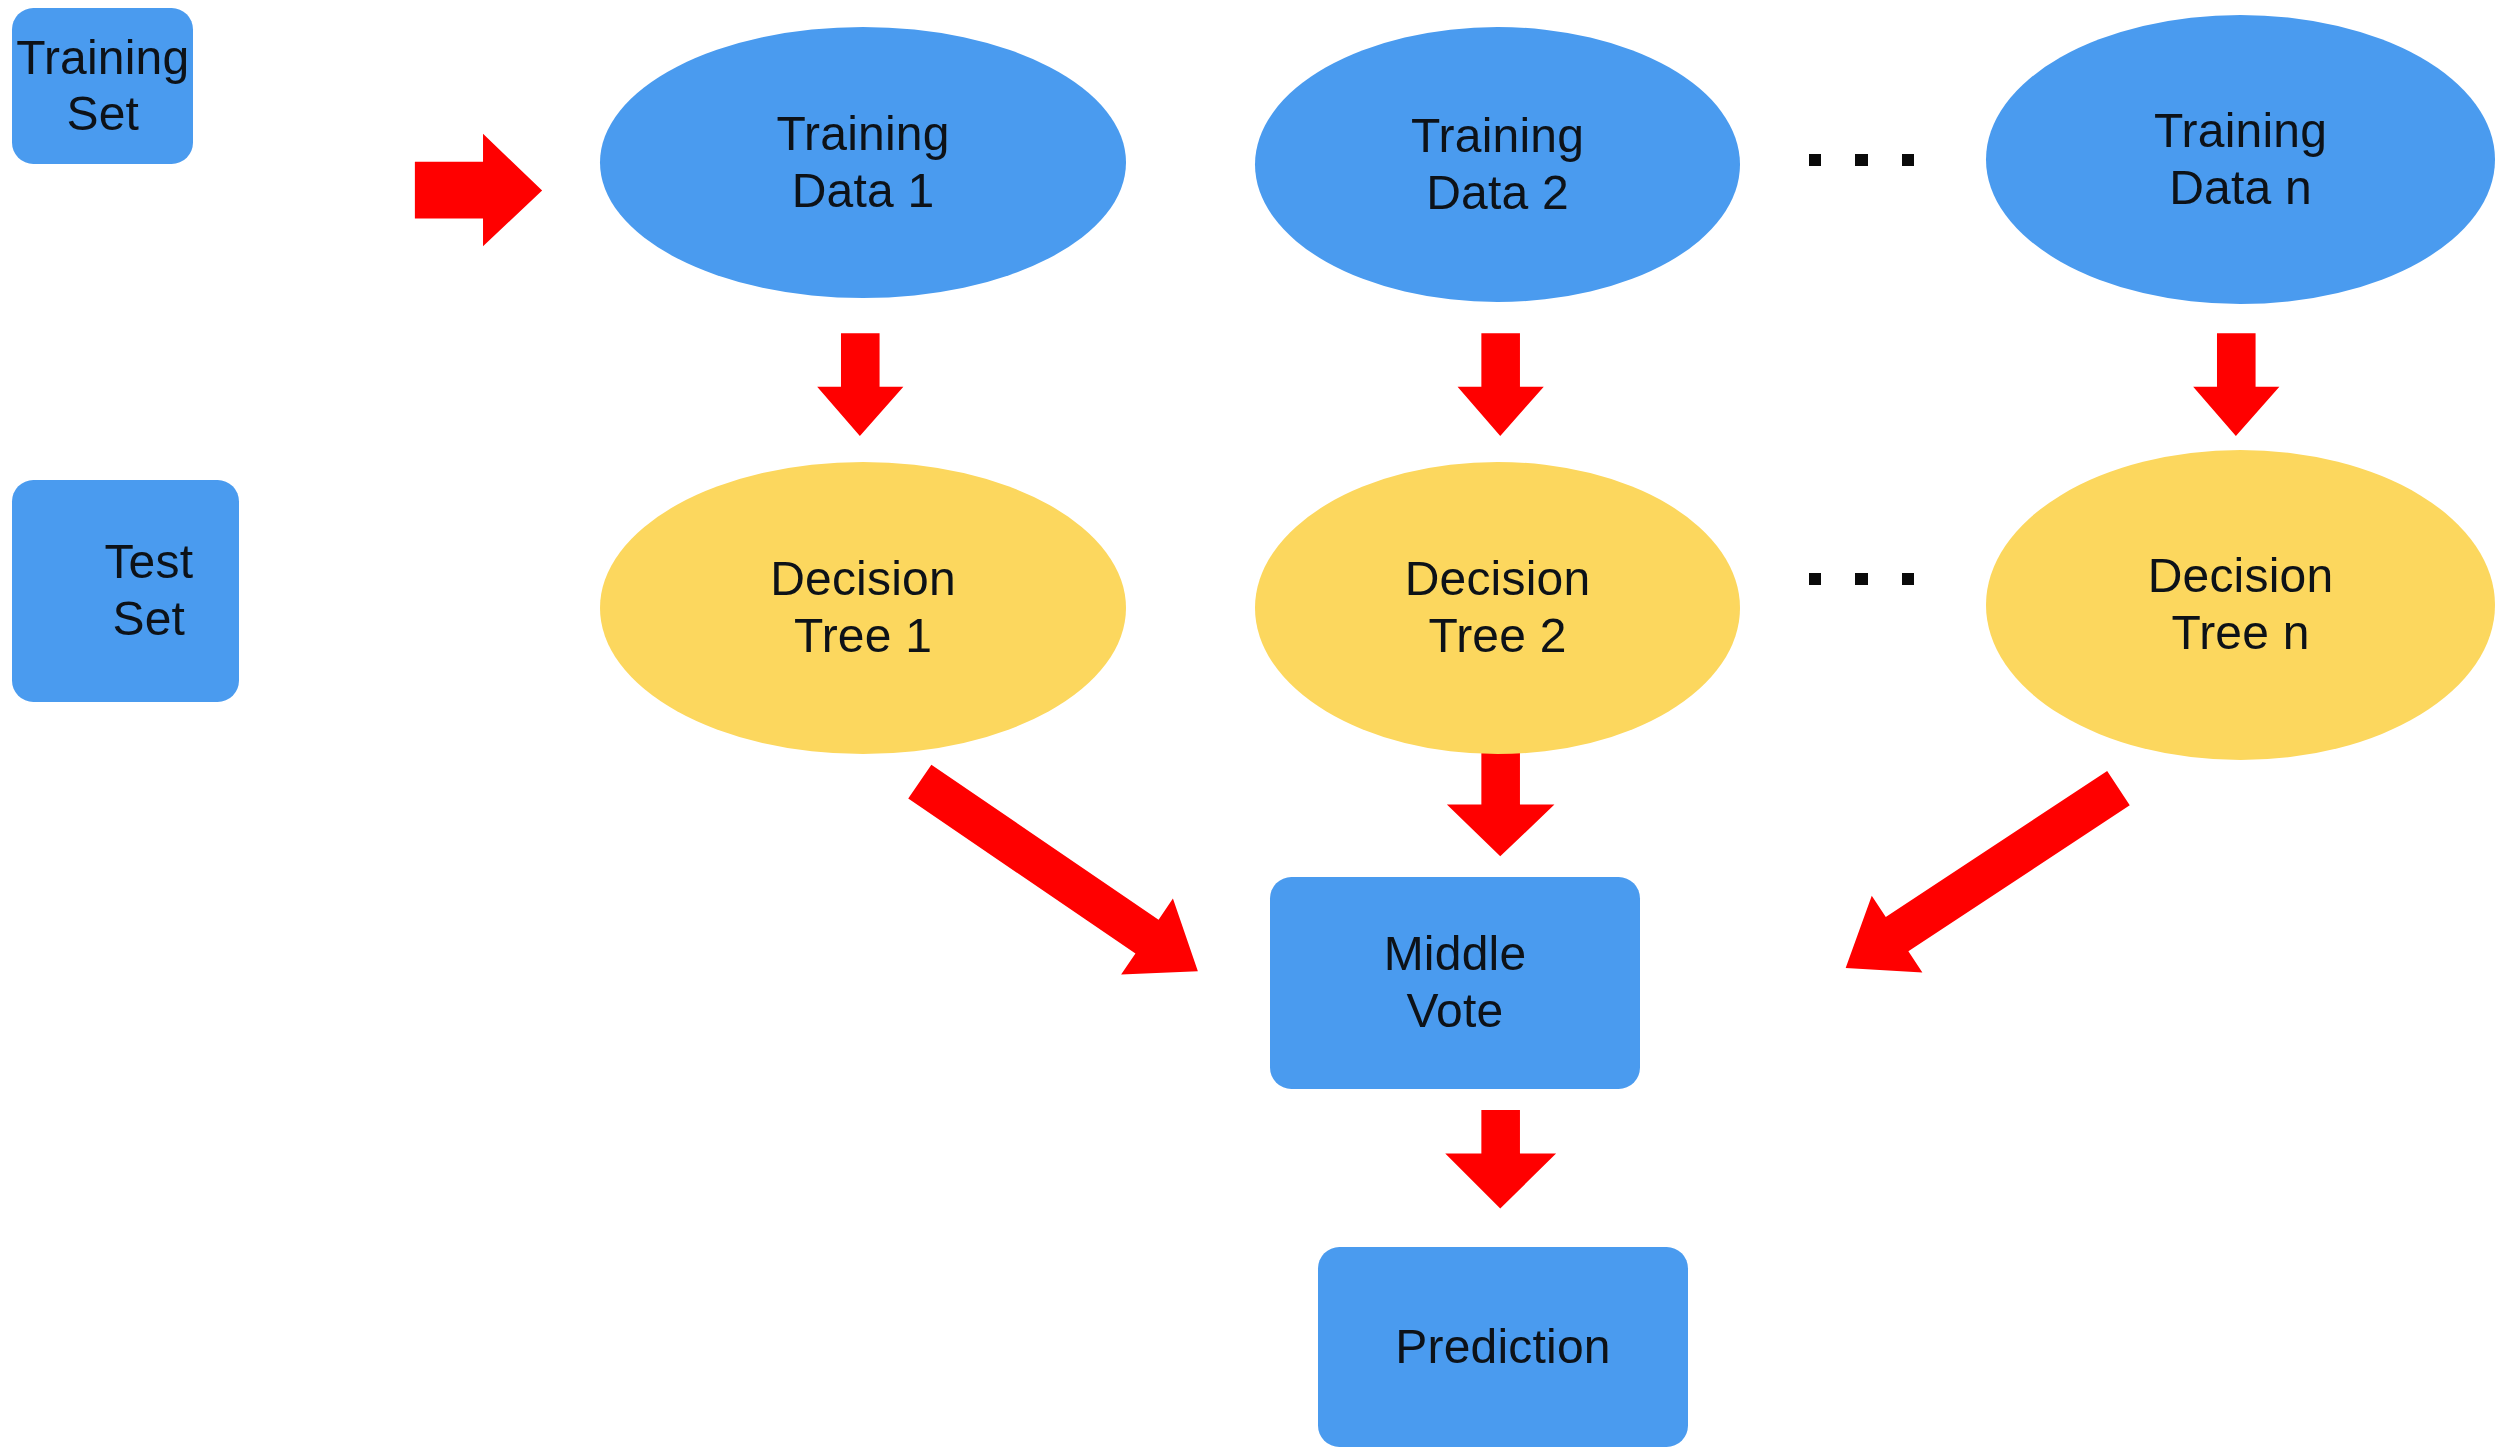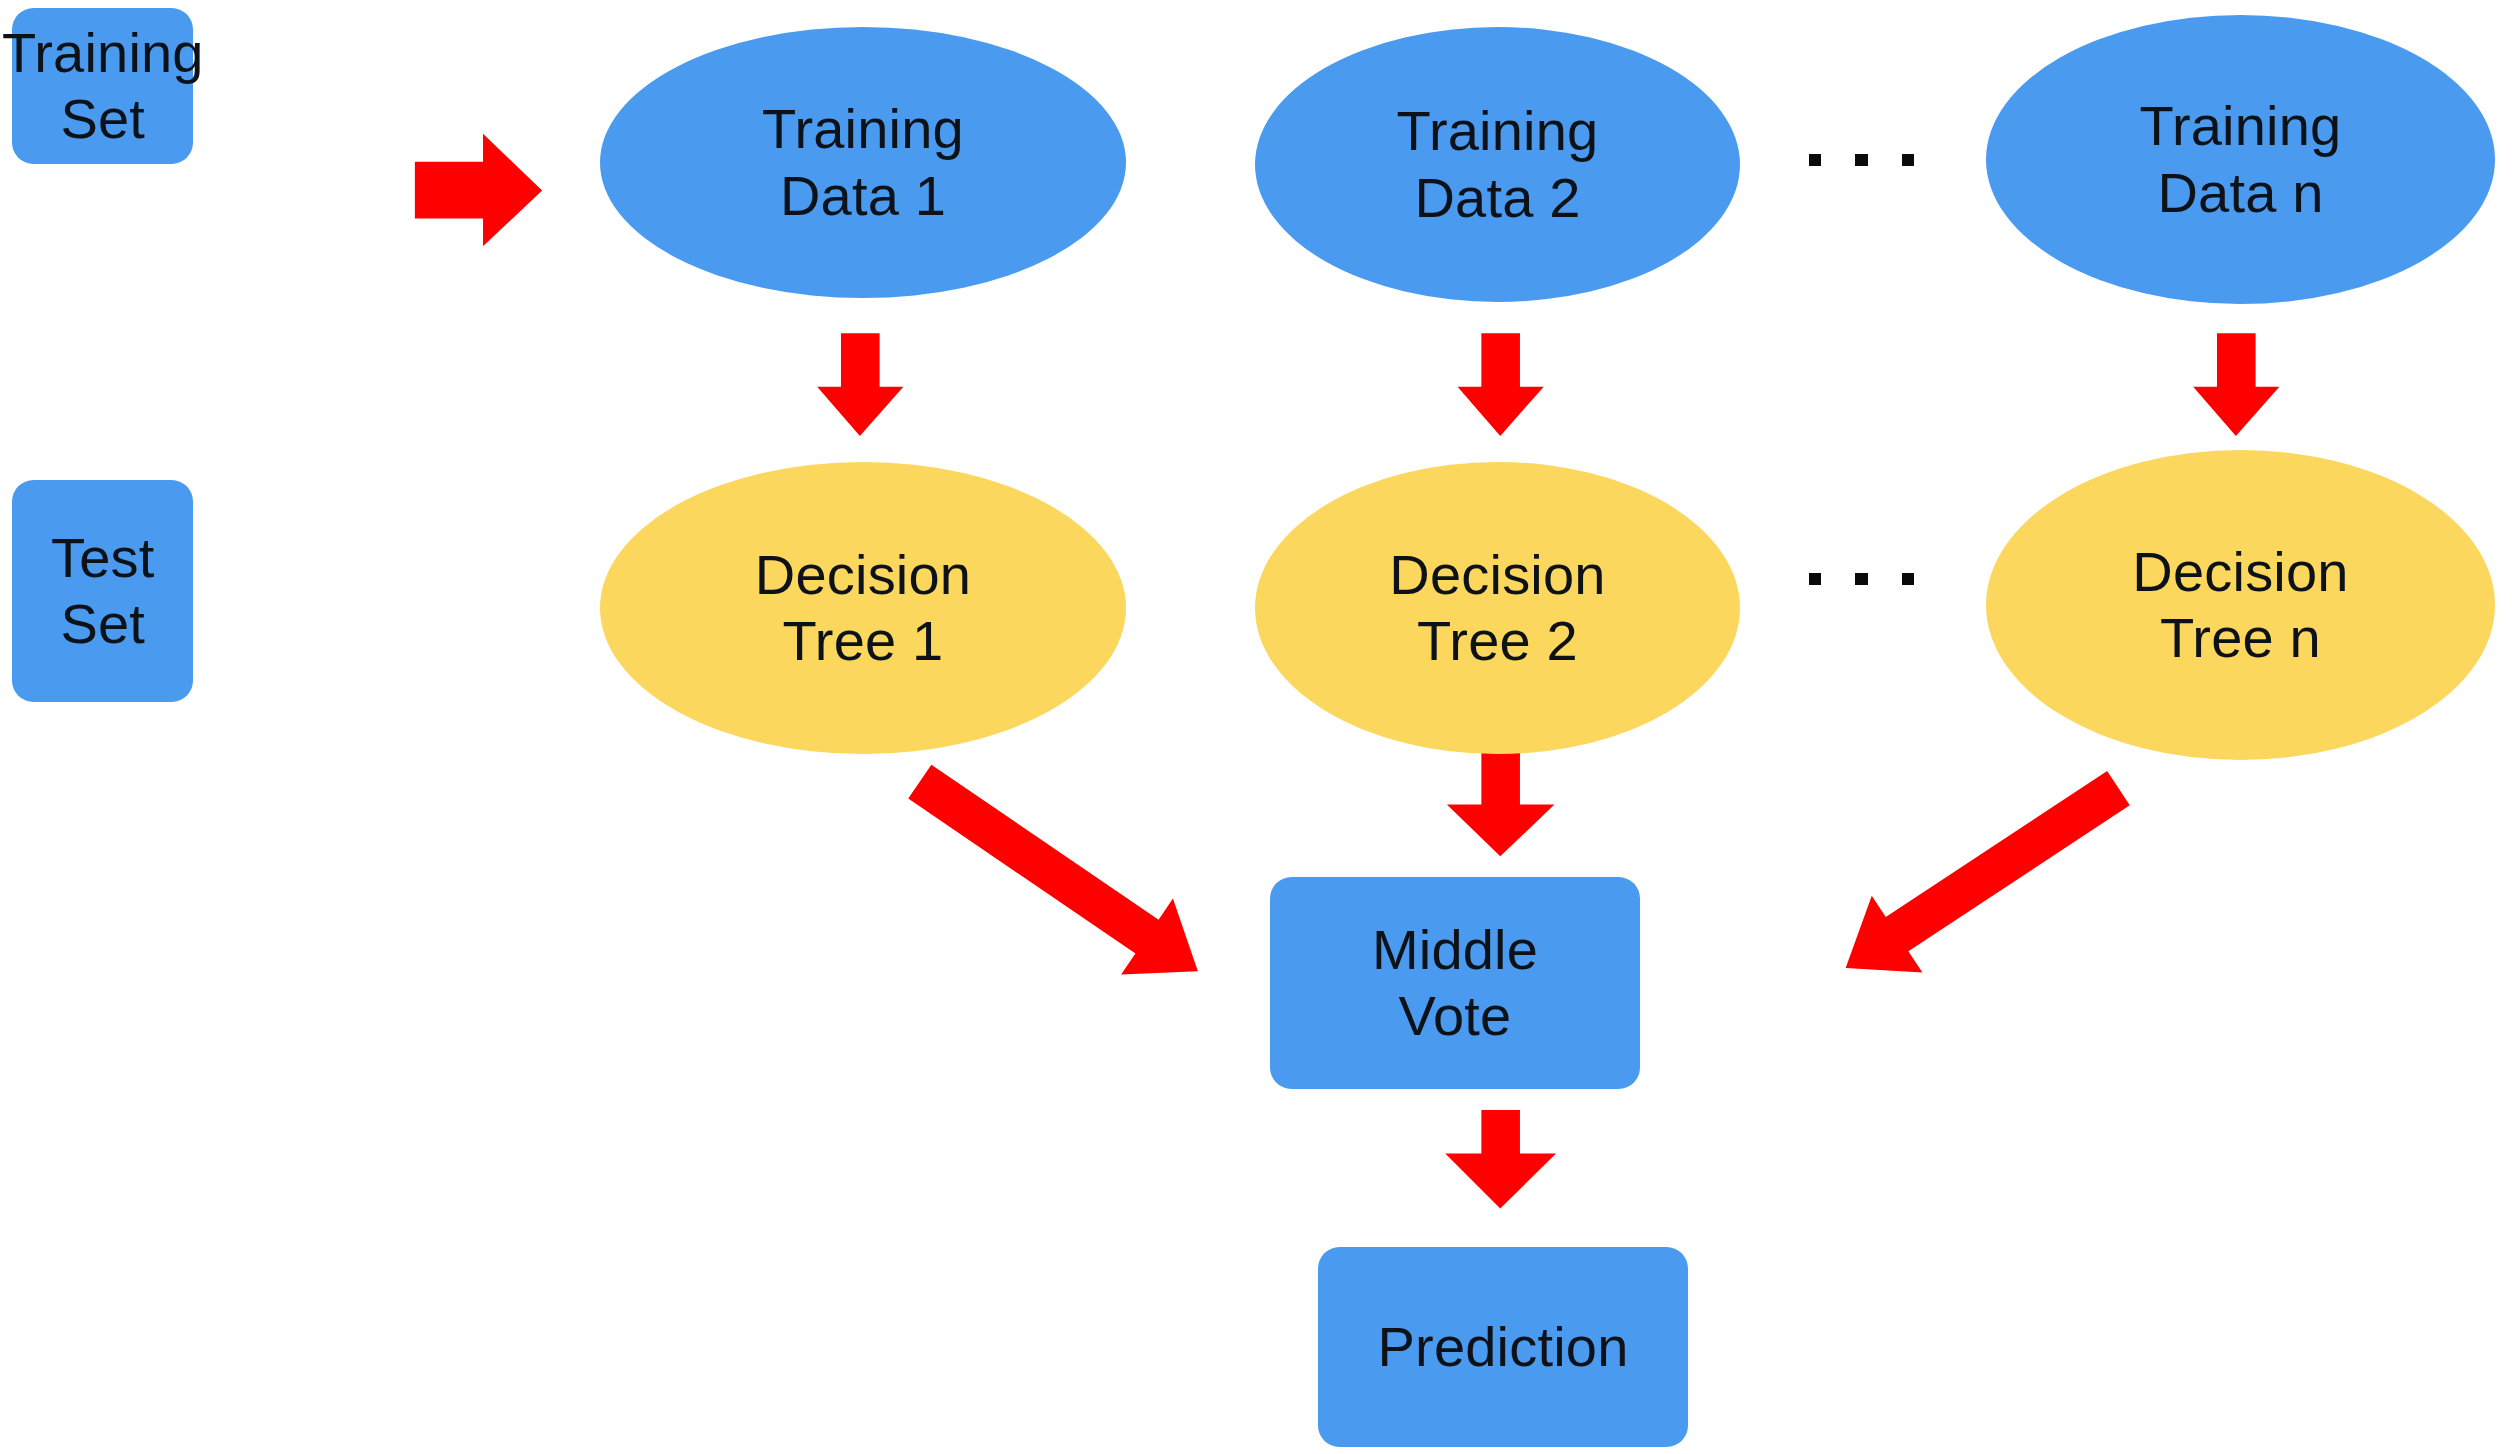--- a/index.html
+++ b/index.html
@@ -8,21 +8,21 @@
   #stage{position:relative;width:2512px;height:1454px;background:#fff;}
 
   .node{position:absolute;display:flex;align-items:center;justify-content:center;
         text-align:center;color:#0d1218;line-height:1.18;letter-spacing:0.2px;}
 
   .box{border-radius:21.4px;background:var(--blue);}
   .ell{border-radius:50%;}
   .ell.blue{background:var(--blue);}
   .ell.yellow{background:var(--yellow);}
 
-  .node .lbl{white-space:pre-line;font-size:56px;font-weight:400;}
+  .node .lbl{white-space:pre-line;font-size:48px;font-weight:400;}
 
   .dots{position:absolute;display:flex;align-items:center;gap:34px;}
   .dots i{display:block;width:12.3px;height:12.3px;background:#0a0a0a;}
 
   svg.arrows{position:absolute;left:0;top:0;width:2512px;height:1454px;
              pointer-events:none;overflow:visible;}
 </style>
 </head>
 <body>
 
@@ -49,21 +49,21 @@
     </g>
 
     <polygon fill="#ff0000" points="1804,1352 1851,1352 1851,1405 1895,1405 1827,1472 1760,1405 1804,1405"></polygon>
   </svg>
 
   <div class="node box" style="left:12.3px; top:8.2px; width:181px; height:156px;">
     <span class="lbl" style="color: rgb(13, 18, 24);">Training
 Set</span>
   </div>
 
-  <div class="node box" style="left:12.3px; top:480px; width:181px; height:222px;">
+  <div class="node box" style="left:12.3px; top:480px; width:181px; height:222px;padding-left:46px;">
     <span class="lbl" style="color: rgb(13, 18, 24);">Test
 Set</span>
   </div>
 
   <div class="node ell blue" style="left:600px; top:27px; width:526px; height:271px;">
     <span class="lbl" style="color: rgb(13, 18, 24);">Training
 Data 1</span>
   </div>
 
   <div class="node ell blue" style="left:1255px; top:27px; width:485px; height:275px;">

